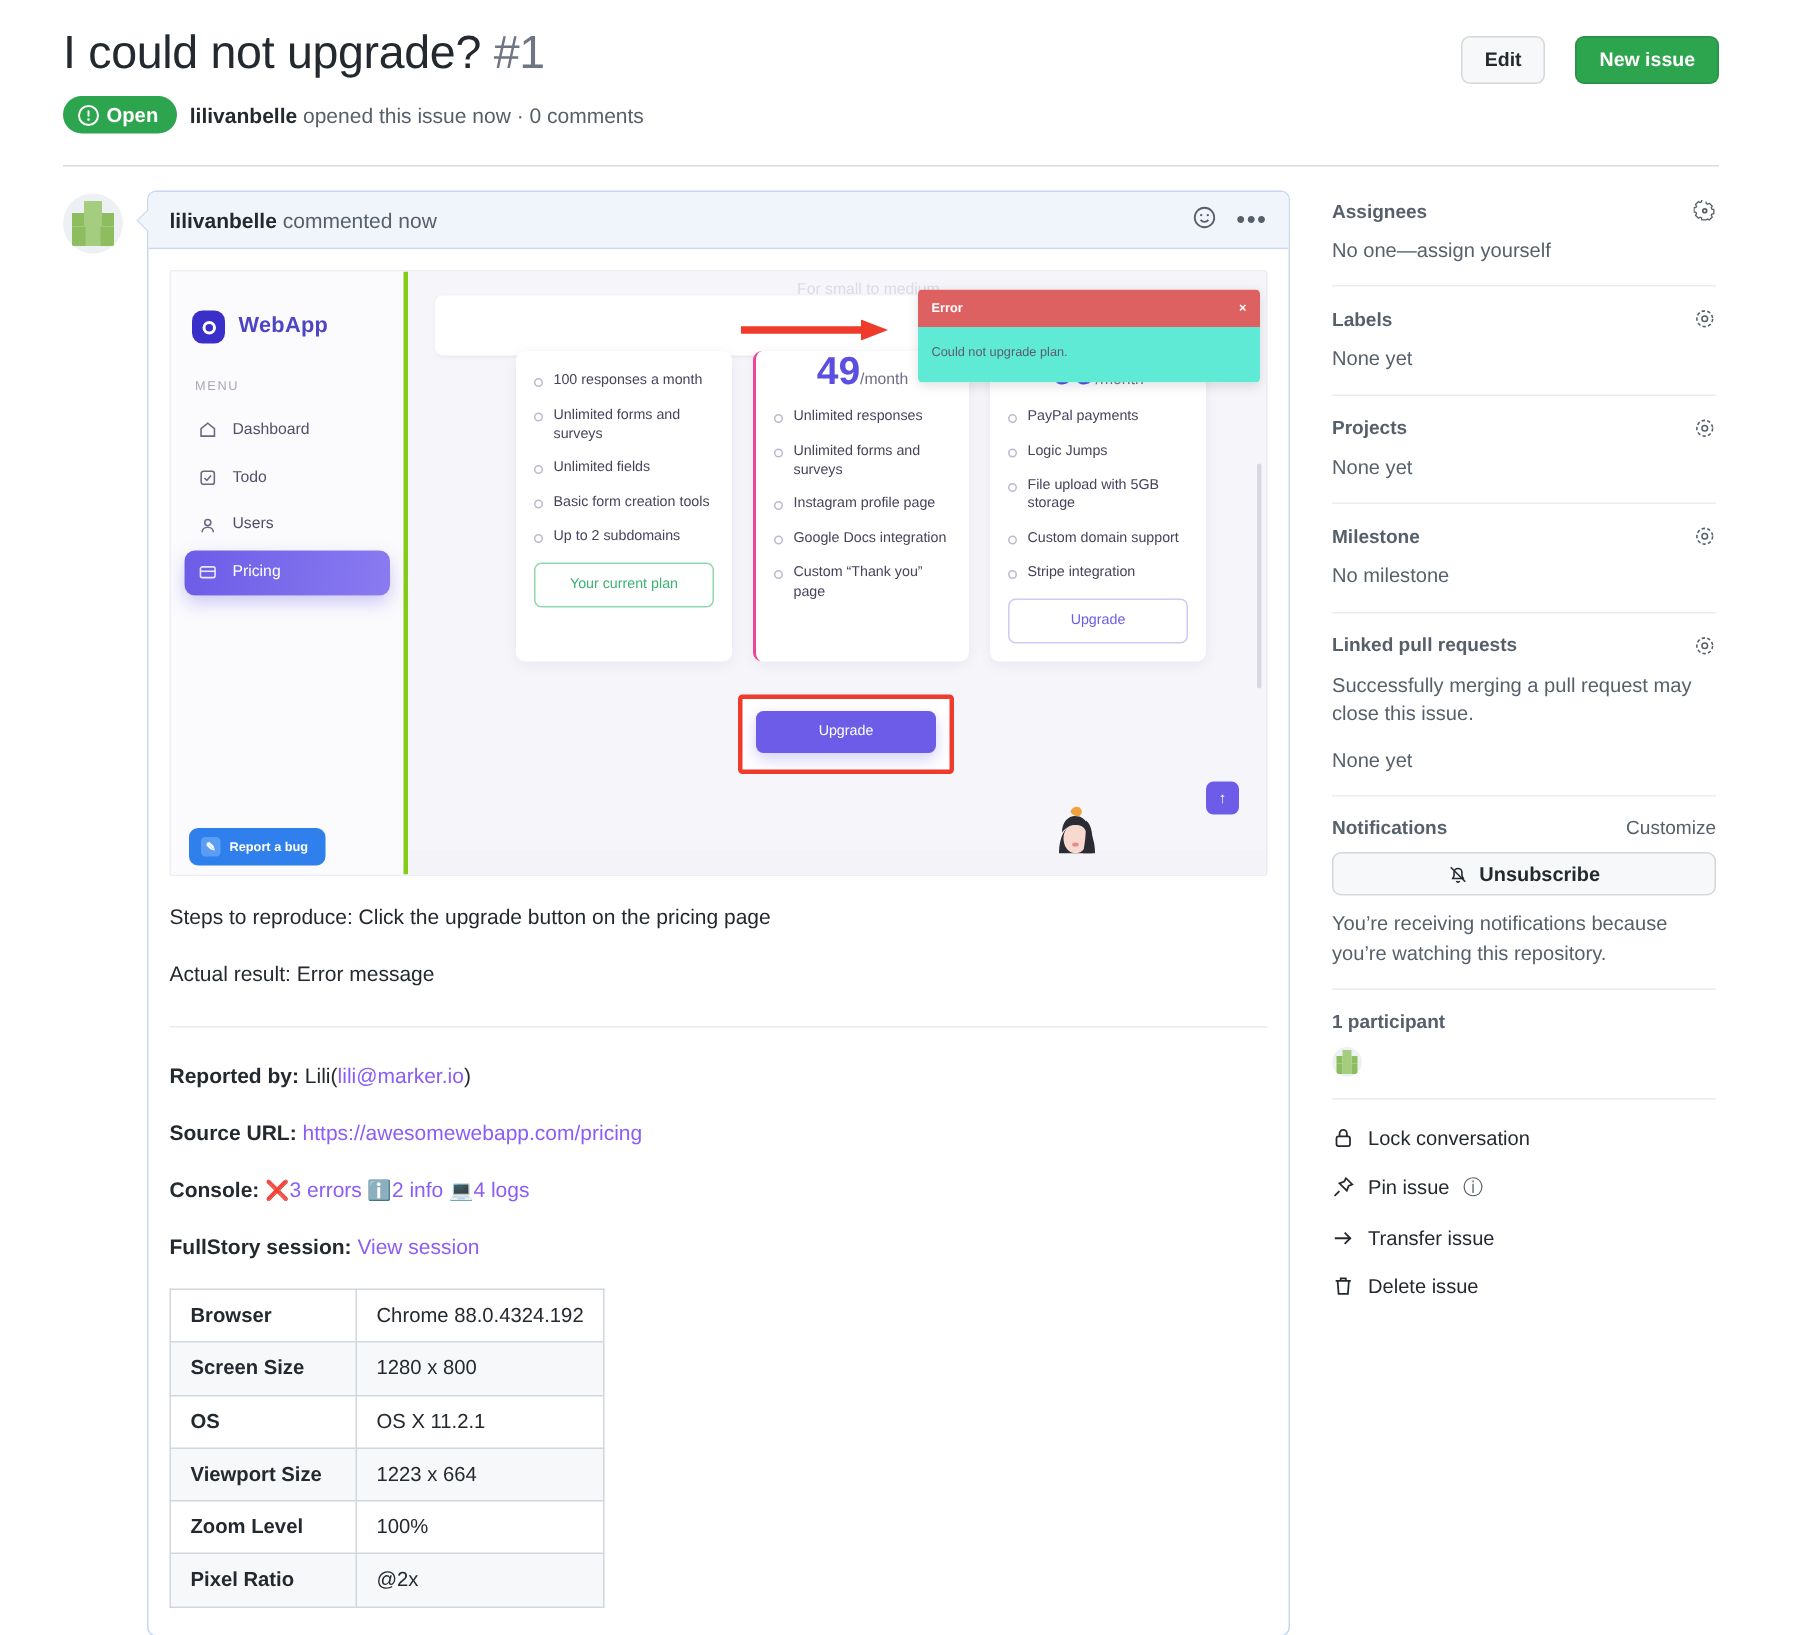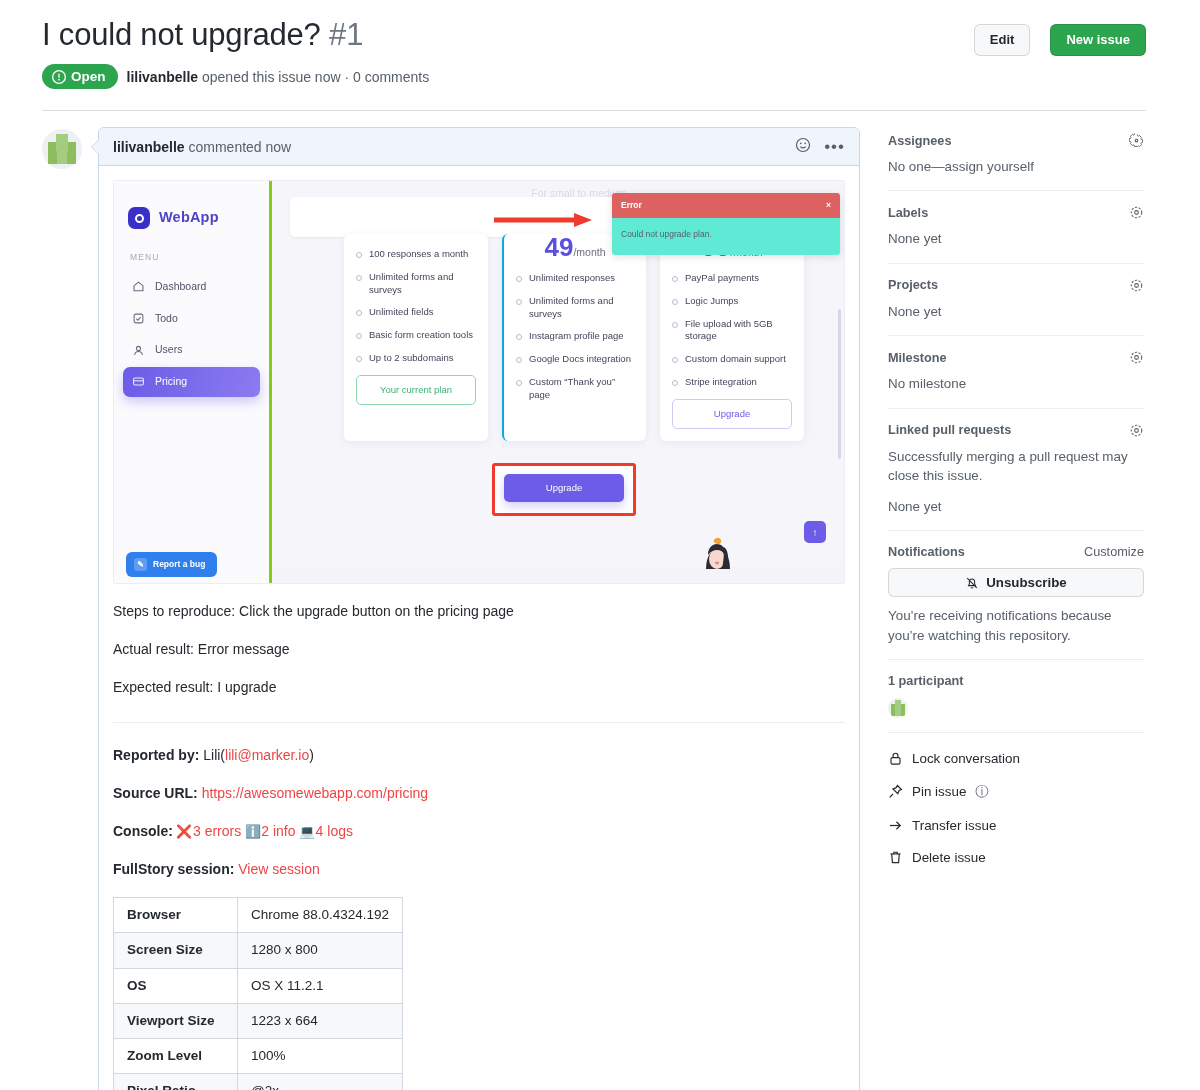--- a/index.html
+++ b/index.html
@@ -126,21 +126,21 @@
     position: absolute; left: 18px; top: 16px; right: 38px; height: 40px;
     background: #fff; border-radius: 5px; box-shadow: 0 1px 3px rgba(30,20,80,.07);
   }
   .red-arrow { position: absolute; left: 222px; top: 32px; width: 98px; height: 14px; }
 
   .cards { position: absolute; left: 72px; top: 53px; right: 32px; display: flex; gap: 14px; }
   .card {
     width: 144px; background: #fff; border-radius: 6px;
     box-shadow: 0 2px 9px rgba(40,30,90,.07); padding: 14px 12px 12px 12px;
   }
-  .card.mid { position: relative; border-left: 2px solid #0ea5e9; padding-top: 0; }
+  .card.mid { position: relative; border-left: 2px solid #ec4899; padding-top: 0; }
   .price { text-align: center; font-size: 26px; font-weight: bold; color: #5b4ee0; line-height: 1; }
   .price .per { font-size: 10.5px; color: #6e6b85; font-weight: normal; }
   .feat { display: flex; gap: 7px; margin-bottom: 10px; }
   .feat .ring {
     width: 6px; height: 6px; border: 1px solid #bdbad0; border-radius: 50%;
     flex: none; margin-top: 4px;
   }
   .feat span { font-size: 9.5px; line-height: 1.35; color: #46445c; }
   .cta {
     display: block; text-align: center; border-radius: 5px;
@@ -171,21 +171,21 @@
     background: #6c5ce7; border-radius: 5px; color: #fff;
     display: flex; align-items: center; justify-content: center; font-size: 10px;
   }
   .person { position: absolute; right: 100px; bottom: -2px; width: 54px; height: 40px; }
 
   
   .para { margin: 17px 0 0 0; font-size: 14px; color: #24292f; }
   .body-rule { border-bottom: 1px solid #eaecef; margin: 24px 0 22px 0; }
   .kv { margin: 0 0 17px 0; font-size: 14px; }
   .kv b { font-weight: 600; }
-  a, .lnk { color: #ef4444; text-decoration: none; }
+  a, .lnk { color: #8b5cf6; text-decoration: none; }
   .emoji { font-size: 13px; }
 
   table.env { border-collapse: collapse; margin-top: 6px; }
   table.env td { border: 1px solid #d0d7de; padding: 7px 13px; font-size: 13.5px; }
   table.env td.k { font-weight: 600; width: 124px; }
   table.env tr:nth-child(even) td { background: #f6f8fa; }
 
   
   .side-sec { padding: 0 0 14px 0; border-bottom: 1px solid #eaecef; margin-bottom: 14px; }
   .side-sec:last-child { border-bottom: none; }
@@ -443,21 +443,20 @@
                     <ellipse cx="27" cy="34" rx="2.2" ry="1.4" fill="#e98b8b"></ellipse>
                   </svg>
 
                   <div class="scroll-top-btn">↑</div>
                 </div>
               </div>
             </div>
 
             <p class="para">Steps to reproduce: Click the upgrade button on the pricing page</p>
             <p class="para">Actual result: Error message</p>
-            <p class="para">Expected result: I upgrade</p>
 
             <div class="body-rule"></div>
 
             <p class="kv">
               <b>Reported by:</b>
               <span>Lili</span><span>(</span><a class="lnk">lili@marker.io</a><span>)</span>
             </p>
 
             <p class="kv">
               <b>Source URL:</b>

